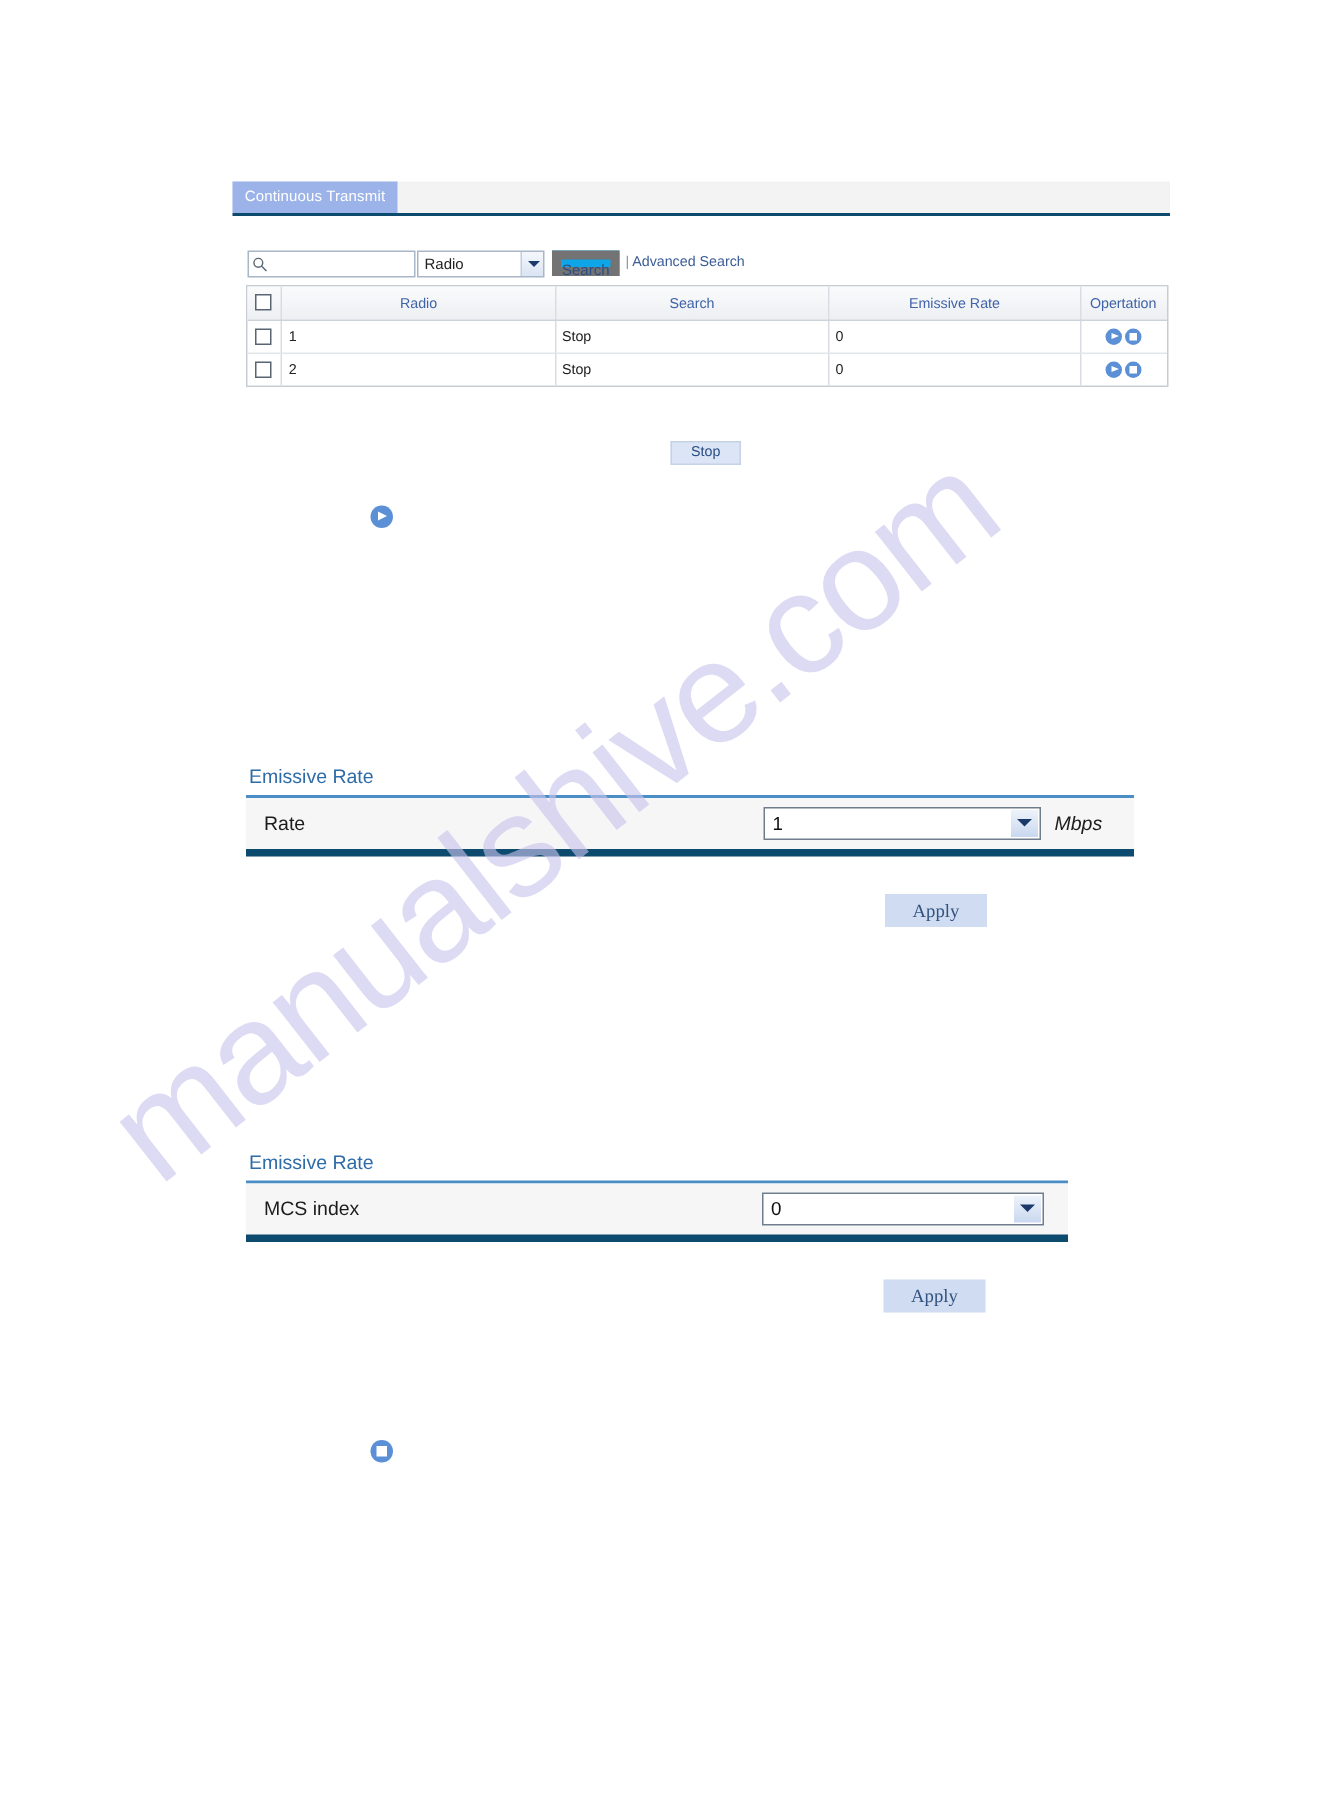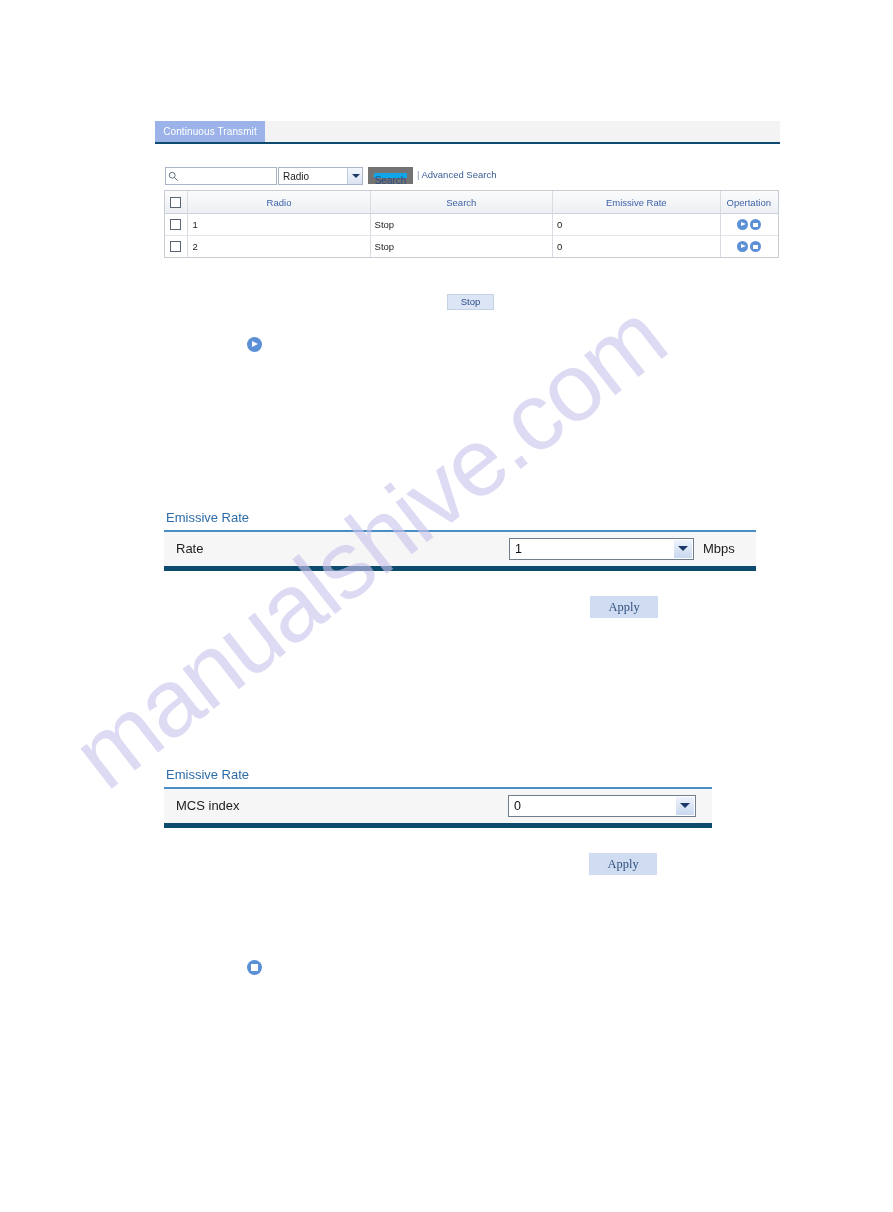--- a/index.html
+++ b/index.html
@@ -348,20 +348,21 @@
     position: absolute;
     left: 4px; top: 6px;
     border-left: 5px solid transparent;
     border-right: 5px solid transparent;
     border-top: 5px solid #1b3a6b;
   }
   .unit {
     position: absolute;
     font-size: 13px;
     color: #1c1c1c;
+    font-style: italic;
   }
   .apply-btn {
     position: absolute;
     width: 68px;
     height: 22px;
     background: #cfdcf1;
     border: none;
     font-family: Liberation Serif, serif;
     font-size: 12.5px;
     color: #32527f;

